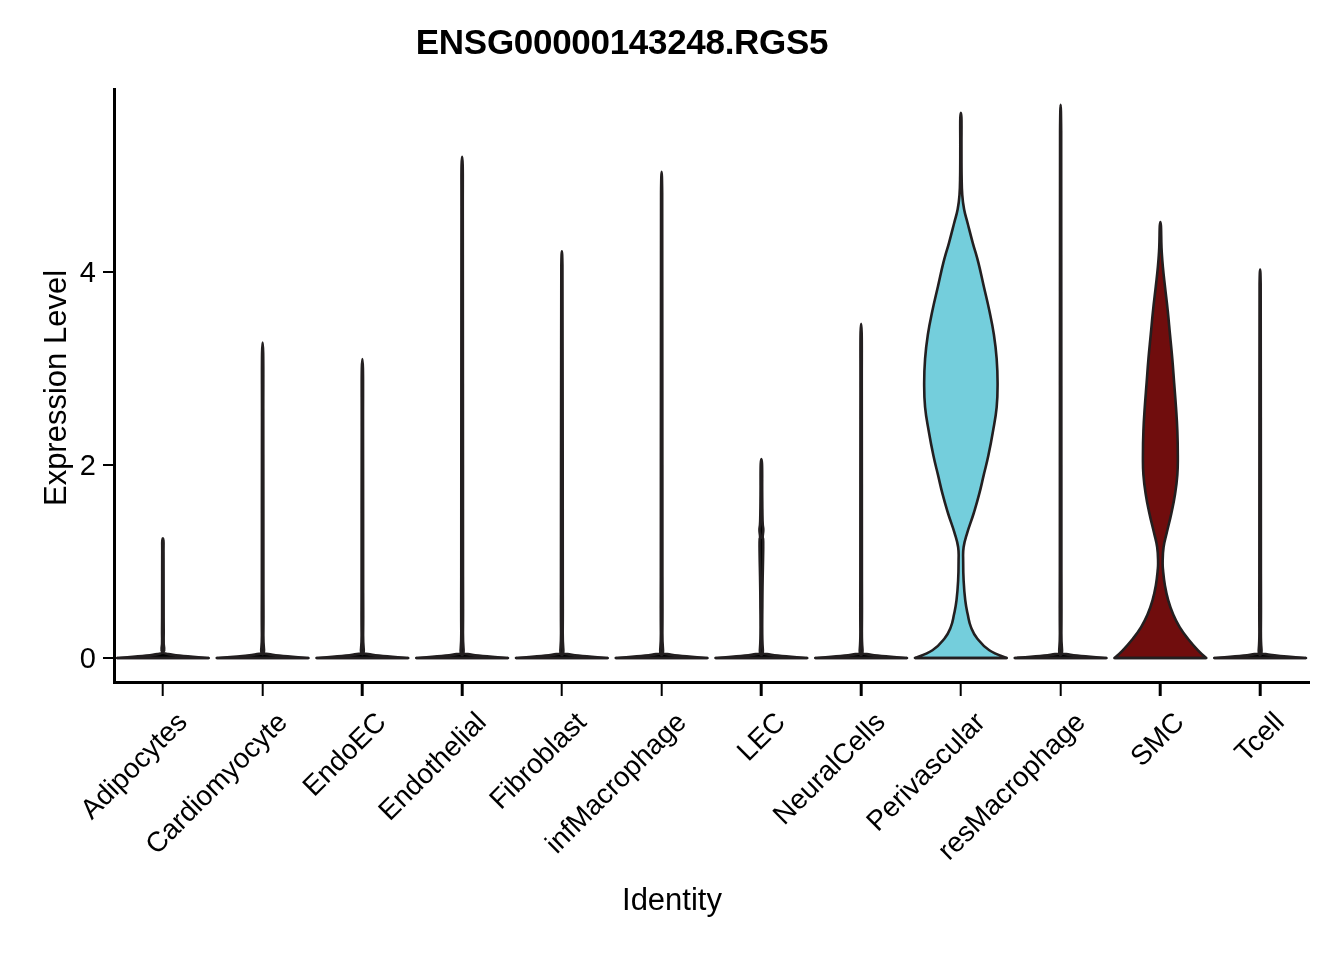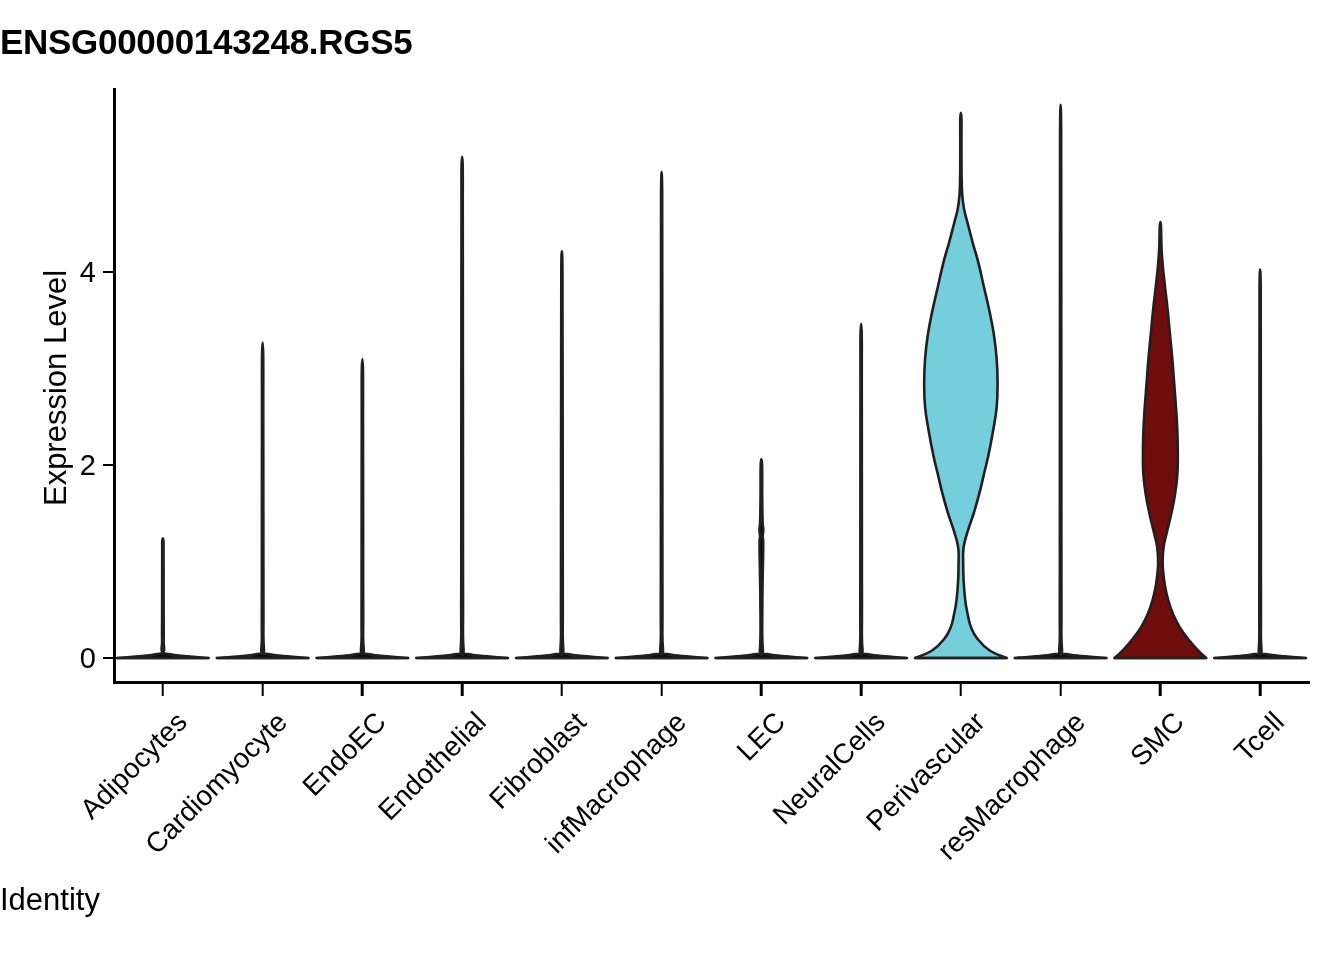--- a/index.html
+++ b/index.html
@@ -15,21 +15,21 @@
     width: 1344px;
     height: 960px;
     background: #ffffff;
     overflow: hidden;
   }
   #plot-title {
     position: absolute;
     left: 0;
     top: 22px;
     width: 1244px;
-    text-align: left;
+    text-align: center;
     font-size: 35px;
     font-weight: bold;
     color: #000000;
     letter-spacing: -0.3px;
   }
   #y-axis-title {
     position: absolute;
     left: -94px;
     top: 370px;
     width: 300px;
@@ -37,20 +37,21 @@
     font-size: 31px;
     color: #000000;
     transform: rotate(-90deg);
     transform-origin: center center;
   }
   #x-axis-title {
     position: absolute;
     left: 0;
     top: 882px;
     width: 1344px;
+    text-align: center;
     font-size: 31px;
     color: #000000;
   }
   .y-tick-label {
     position: absolute;
     right: 0;
     width: 40px;
     text-align: right;
     font-size: 29px;
     color: #000000;

